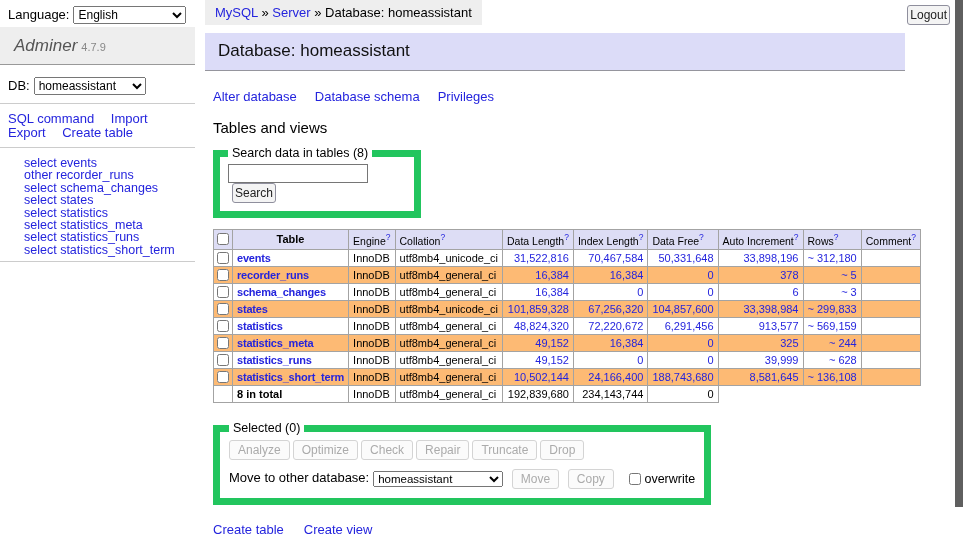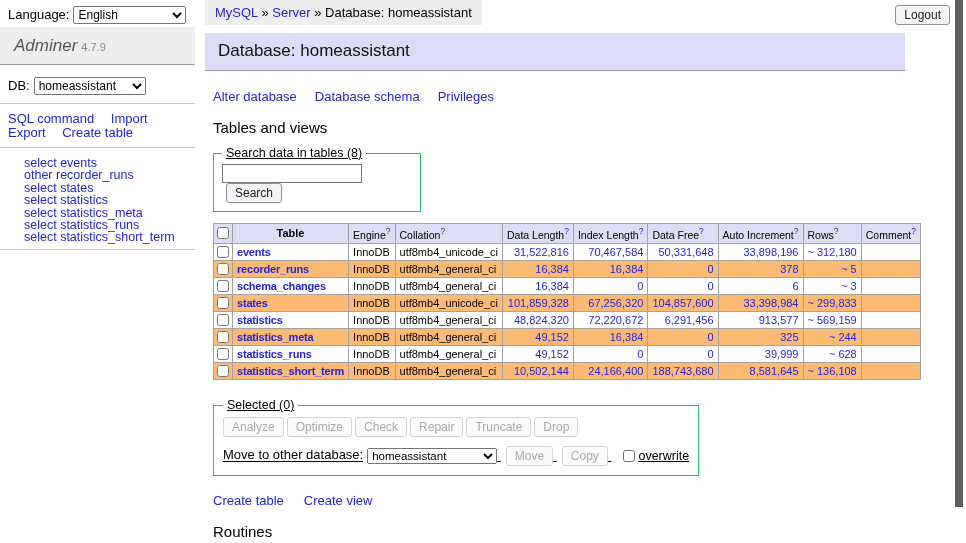--- a/index.html
+++ b/index.html
@@ -33,38 +33,38 @@
 
   
   .breadcrumb {
     position:absolute; left:205px; top:0; background:#eee;
     padding:5px 10px 5px 10px; font-size:13px; white-space:nowrap;
   }
   .breadcrumb .sep { color:#000; }
   .logout-btn { position:absolute; top:5px; right:16px; }
   button.native {
     font-family:"Liberation Sans", sans-serif; font-size:12px; color:#222;
-    background:#f4f4f4; border:1px solid #8f8f9d; border-radius:3px; padding:2px 8px;
+    background:#f4f4f4; border:1px solid #8f8f9d; border-radius:3px; padding:2px 2px;
   }
   button.dis {
     color:#ababab; background:#fbfbfb; border:1px solid #d4d4d4; border-radius:3px;
     font-family:"Liberation Sans", sans-serif; font-size:12px; padding:2px 8px;
   }
 
   
   .content { position:absolute; left:205px; top:33px; width:700px; }
   .page-title {
     margin:0; background:#dcdcf8; border-bottom:1px solid #95959d;
     padding:8px 0 9px 13px; font-size:17px; font-weight:normal; color:#111; width:700px;
   }
   .db-actions { margin:18px 0 0 8px; }
   .db-actions a { margin-right:18px; }
   .h3 { font-size:15px; font-weight:normal; color:#000; margin:15px 0 0 8px; }
 
-  fieldset { border:1px solid #22c55e; margin:0;text-decoration:underline; }
+  fieldset { border:7px solid #22c55e; margin:0; }
   legend { font-size:12.5px; padding:0 4px; }
   .search-fieldset { margin:10px 0 0 8px; width:208px; padding:4px 8px 8px 8px; }
   .search-fieldset input[type=text] {
     width:140px; height:19px; border:1px solid #767676; font-size:12px; padding:1px 3px;
     vertical-align:middle;
   }
   .search-fieldset button { margin-left:4px; vertical-align:middle; }
 
   
   table.grid { margin:11px 0 0 8px; border-collapse:collapse; table-layout:fixed; }
@@ -113,20 +113,21 @@
     <span>DB:</span><select>
       <option>homeassistant</option>
     </select>
   </div>
   <hr class="hr1">
   <div class="side-links" id="side-links"><a>SQL command</a> <a>Import</a> <a>Export</a> <a>Create table</a> </div>
   <hr class="hr2">
   <div class="table-links" id="table-links">
       <a>select events</a>
       <a>other recorder_runs</a>
+      <a>select schema_changes</a>
       <a>select states</a>
       <a>select statistics</a>
       <a>select statistics_meta</a>
       <a>select statistics_runs</a>
       <a>select statistics_short_term</a>
     </div>
   <hr class="hr3">
 </div>
 
 <div class="breadcrumb" id="breadcrumb"><a>MySQL</a><span class="sep"> » </span><a>Server</a><span class="sep"> » </span><span>Database: homeassistant</span></div>
@@ -262,20 +263,29 @@
           <td><a class="tname">statistics_short_term</a></td>
           <td>InnoDB</td>
           <td>utf8mb4_general_ci</td>
           <td class="num"><a>10,502,144</a></td>
           <td class="num"><a>24,166,400</a></td>
           <td class="num"><a>188,743,680</a></td>
           <td class="num"><a>8,581,645</a></td>
           <td class="num"><a>~ 136,108</a></td>
           <td></td>
         </tr>
+        <tr class="total">
+          <td class="cb"></td>
+          <td class="bold">8 in total</td>
+          <td>InnoDB</td>
+          <td>utf8mb4_general_ci</td>
+          <td class="numk">192,839,680</td>
+          <td class="numk">234,143,744</td>
+          <td class="numk">0</td>
+        </tr>
       </tbody>
   </table>
 
   <fieldset class="selected-fieldset">
     <legend>Selected (0)</legend>
     <div class="sel-buttons" id="sel-buttons"><button class="dis" disabled="">Analyze</button><button class="dis" disabled="">Optimize</button><button class="dis" disabled="">Check</button><button class="dis" disabled="">Repair</button><button class="dis" disabled="">Truncate</button><button class="dis" disabled="">Drop</button></div>
     <div class="move-row">
       <span>Move to other database:</span><select>
         <option>homeassistant</option>
       </select>

